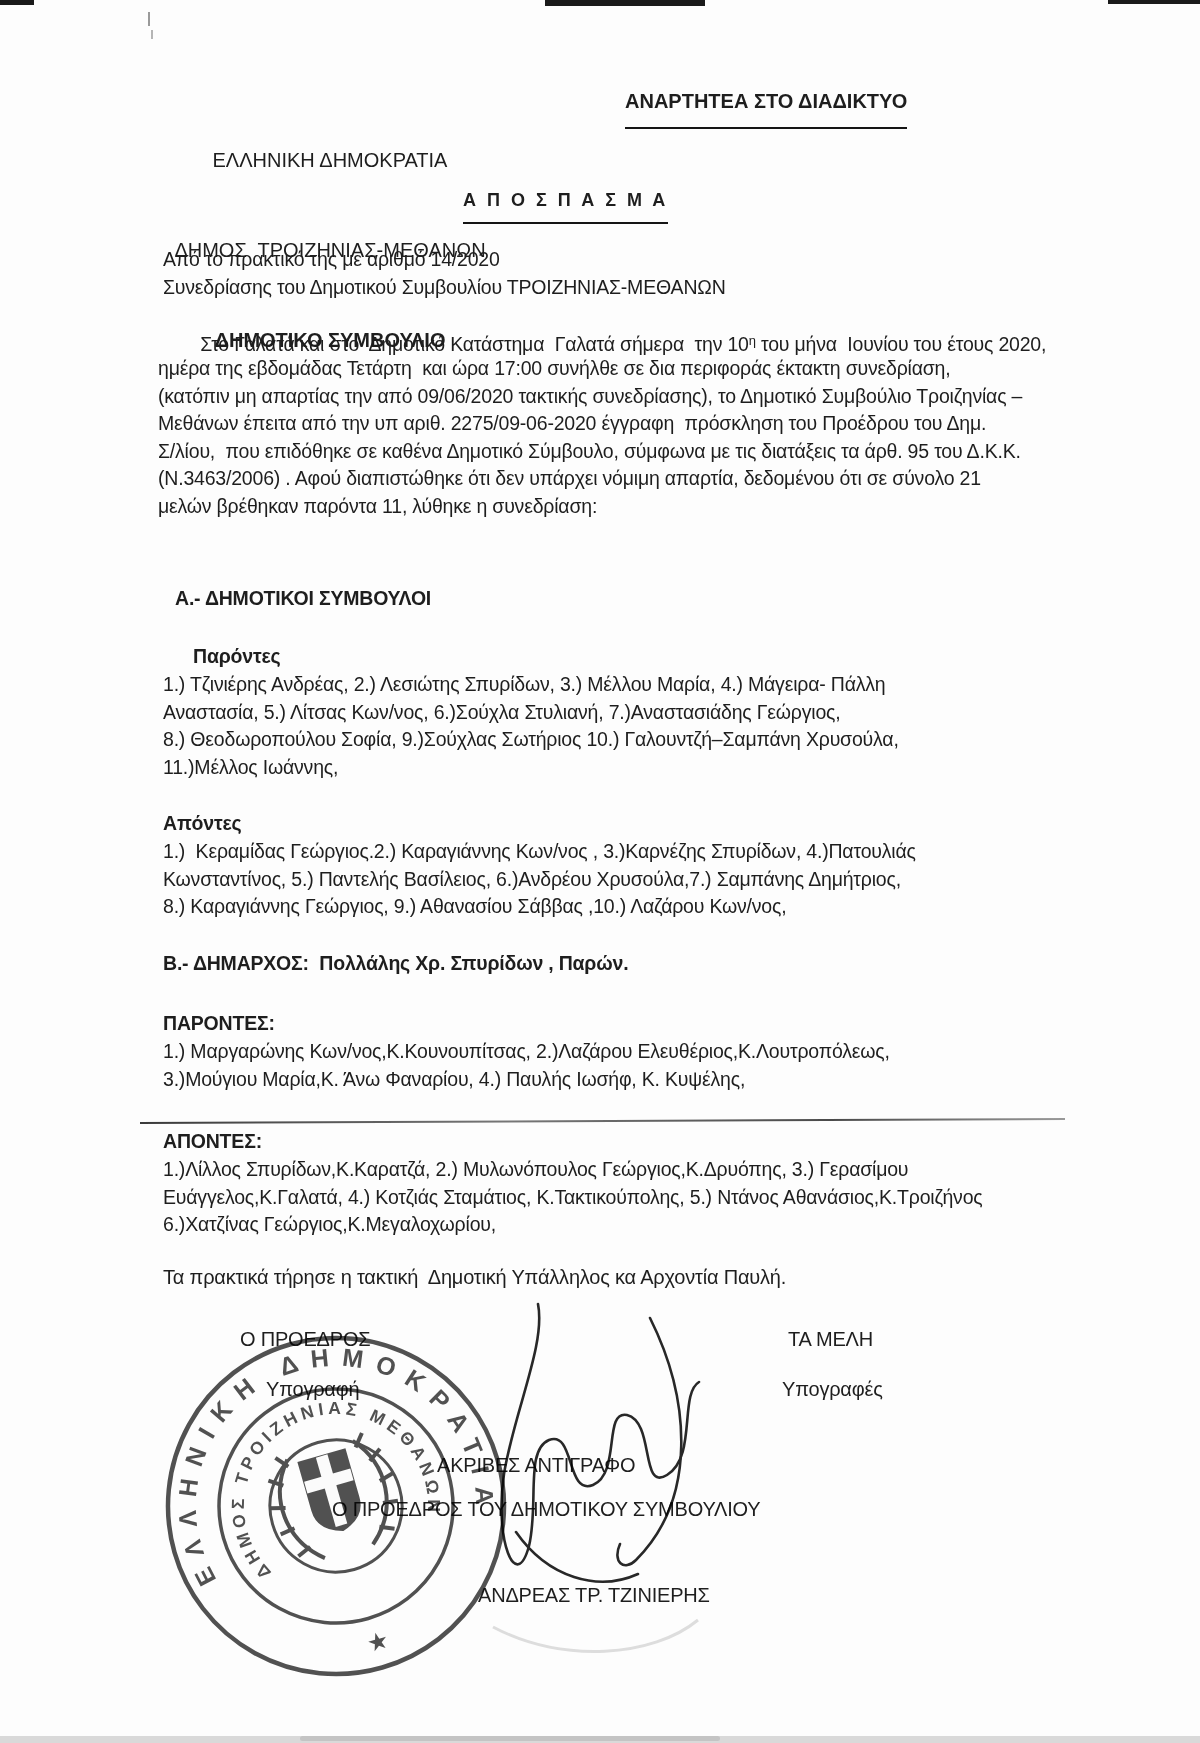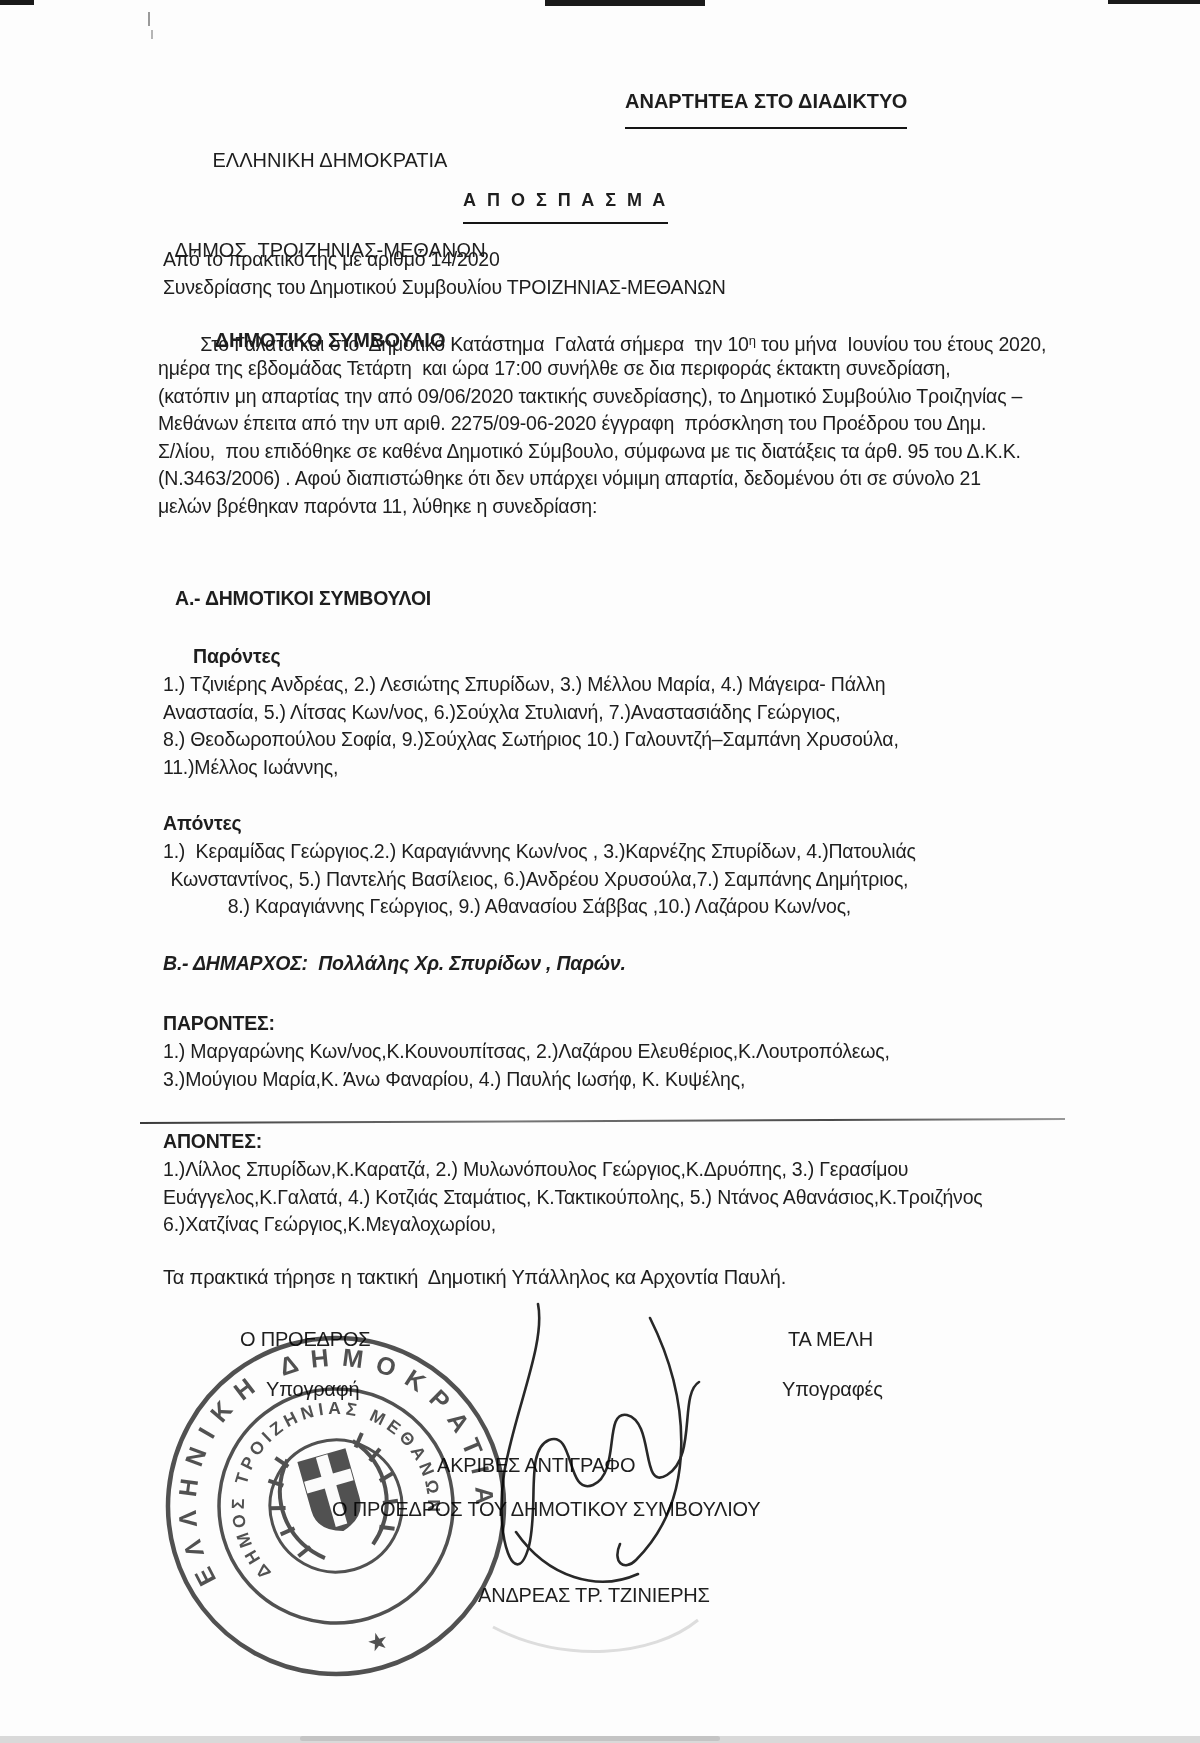--- a/index.html
+++ b/index.html
@@ -53,25 +53,25 @@
 μελών βρέθηκαν παρόντα 11, λύθηκε η συνεδρίαση:</div>
 
   <div class="abs t b" style="left:175px;top:585px;">Α.- ΔΗΜΟΤΙΚΟΙ ΣΥΜΒΟΥΛΟΙ</div>
   <div class="abs t b" style="left:163px;top:643px;margin-left:30px;">Παρόντες</div>
   <div class="abs t" style="left:163px;top:671px;">1.) Τζινιέρης Ανδρέας, 2.) Λεσιώτης Σπυρίδων, 3.) Μέλλου Μαρία, 4.) Μάγειρα- Πάλλη
 Αναστασία, 5.) Λίτσας Κων/νος, 6.)Σούχλα Στυλιανή, 7.)Αναστασιάδης Γεώργιος,
 8.) Θεοδωροπούλου Σοφία, 9.)Σούχλας Σωτήριος 10.) Γαλουντζή–Σαμπάνη Χρυσούλα,
 11.)Μέλλος Ιωάννης,</div>
 
   <div class="abs t b" style="left:163px;top:810px;">Απόντες</div>
-  <div class="abs t" style="left:163px;top:838px;text-align:center;">1.)  Κεραμίδας Γεώργιος.2.) Καραγιάννης Κων/νος , 3.)Καρνέζης Σπυρίδων, 4.)Πατουλιάς
+  <div class="abs t" style="left:163px;top:838px;">1.)  Κεραμίδας Γεώργιος.2.) Καραγιάννης Κων/νος , 3.)Καρνέζης Σπυρίδων, 4.)Πατουλιάς
 Κωνσταντίνος, 5.) Παντελής Βασίλειος, 6.)Ανδρέου Χρυσούλα,7.) Σαμπάνης Δημήτριος,
 8.) Καραγιάννης Γεώργιος, 9.) Αθανασίου Σάββας ,10.) Λαζάρου Κων/νος,</div>
 
-  <div class="abs t b" style="left:163px;top:950px;font-style:italic;">Β.- ΔΗΜΑΡΧΟΣ:  Πολλάλης Χρ. Σπυρίδων , Παρών.</div>
+  <div class="abs t b" style="left:163px;top:950px;">Β.- ΔΗΜΑΡΧΟΣ:  Πολλάλης Χρ. Σπυρίδων , Παρών.</div>
 
   <div class="abs t b" style="left:163px;top:1010px;">ΠΑΡΟΝΤΕΣ:</div>
   <div class="abs t" style="left:163px;top:1038px;">1.) Μαργαρώνης Κων/νος,Κ.Κουνουπίτσας, 2.)Λαζάρου Ελευθέριος,Κ.Λουτροπόλεως,
 3.)Μούγιου Μαρία,Κ. Άνω Φαναρίου, 4.) Παυλής Ιωσήφ, Κ. Κυψέλης,</div>
 
   <div class="scanline" style="left:140px;top:1120px;width:925px;transform:rotate(-0.25deg);"></div>
 
   <div class="abs t b" style="left:163px;top:1128px;">ΑΠΟΝΤΕΣ:</div>
   <div class="abs t" style="left:163px;top:1156px;">1.)Λίλλος Σπυρίδων,Κ.Καρατζά, 2.) Μυλωνόπουλος Γεώργιος,Κ.Δρυόπης, 3.) Γερασίμου
 Ευάγγελος,Κ.Γαλατά, 4.) Κοτζιάς Σταμάτιος, Κ.Τακτικούπολης, 5.) Ντάνος Αθανάσιος,Κ.Τροιζήνος

